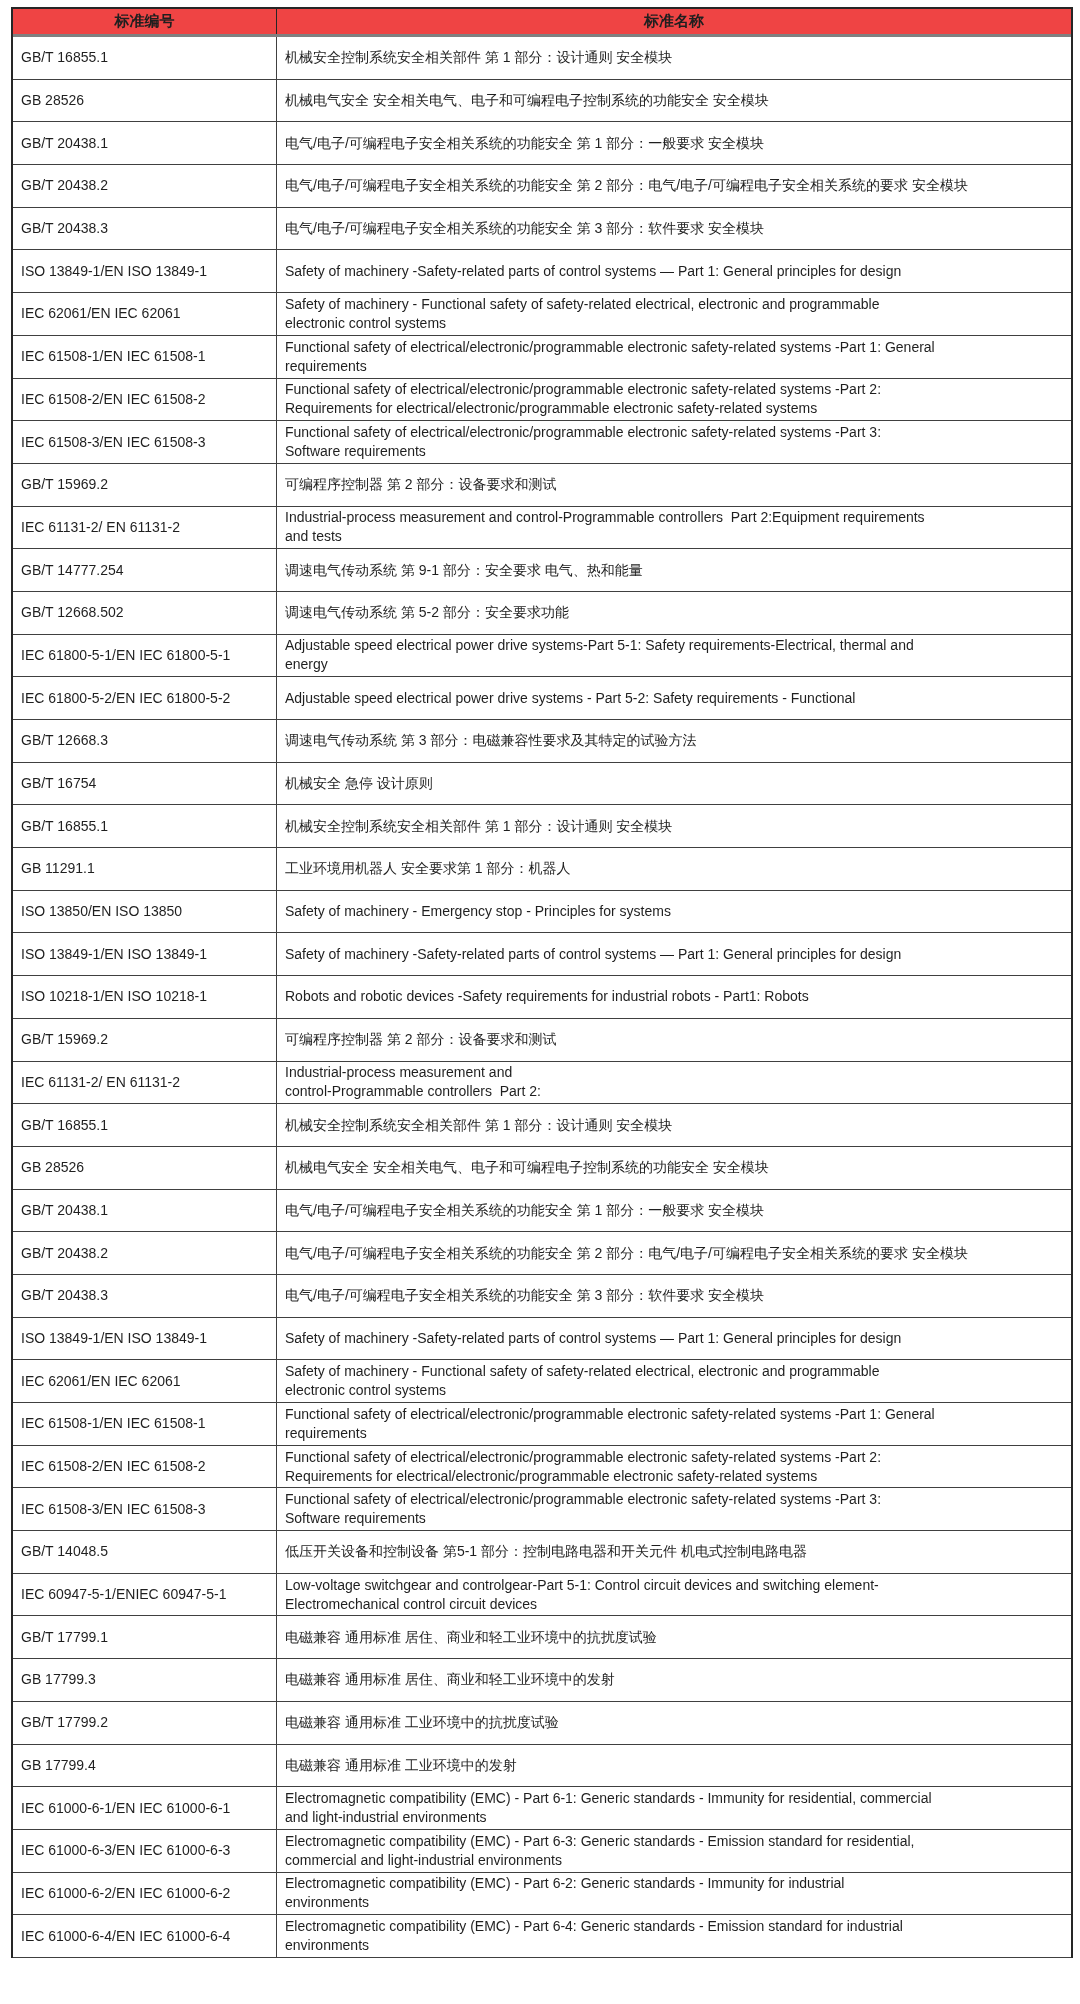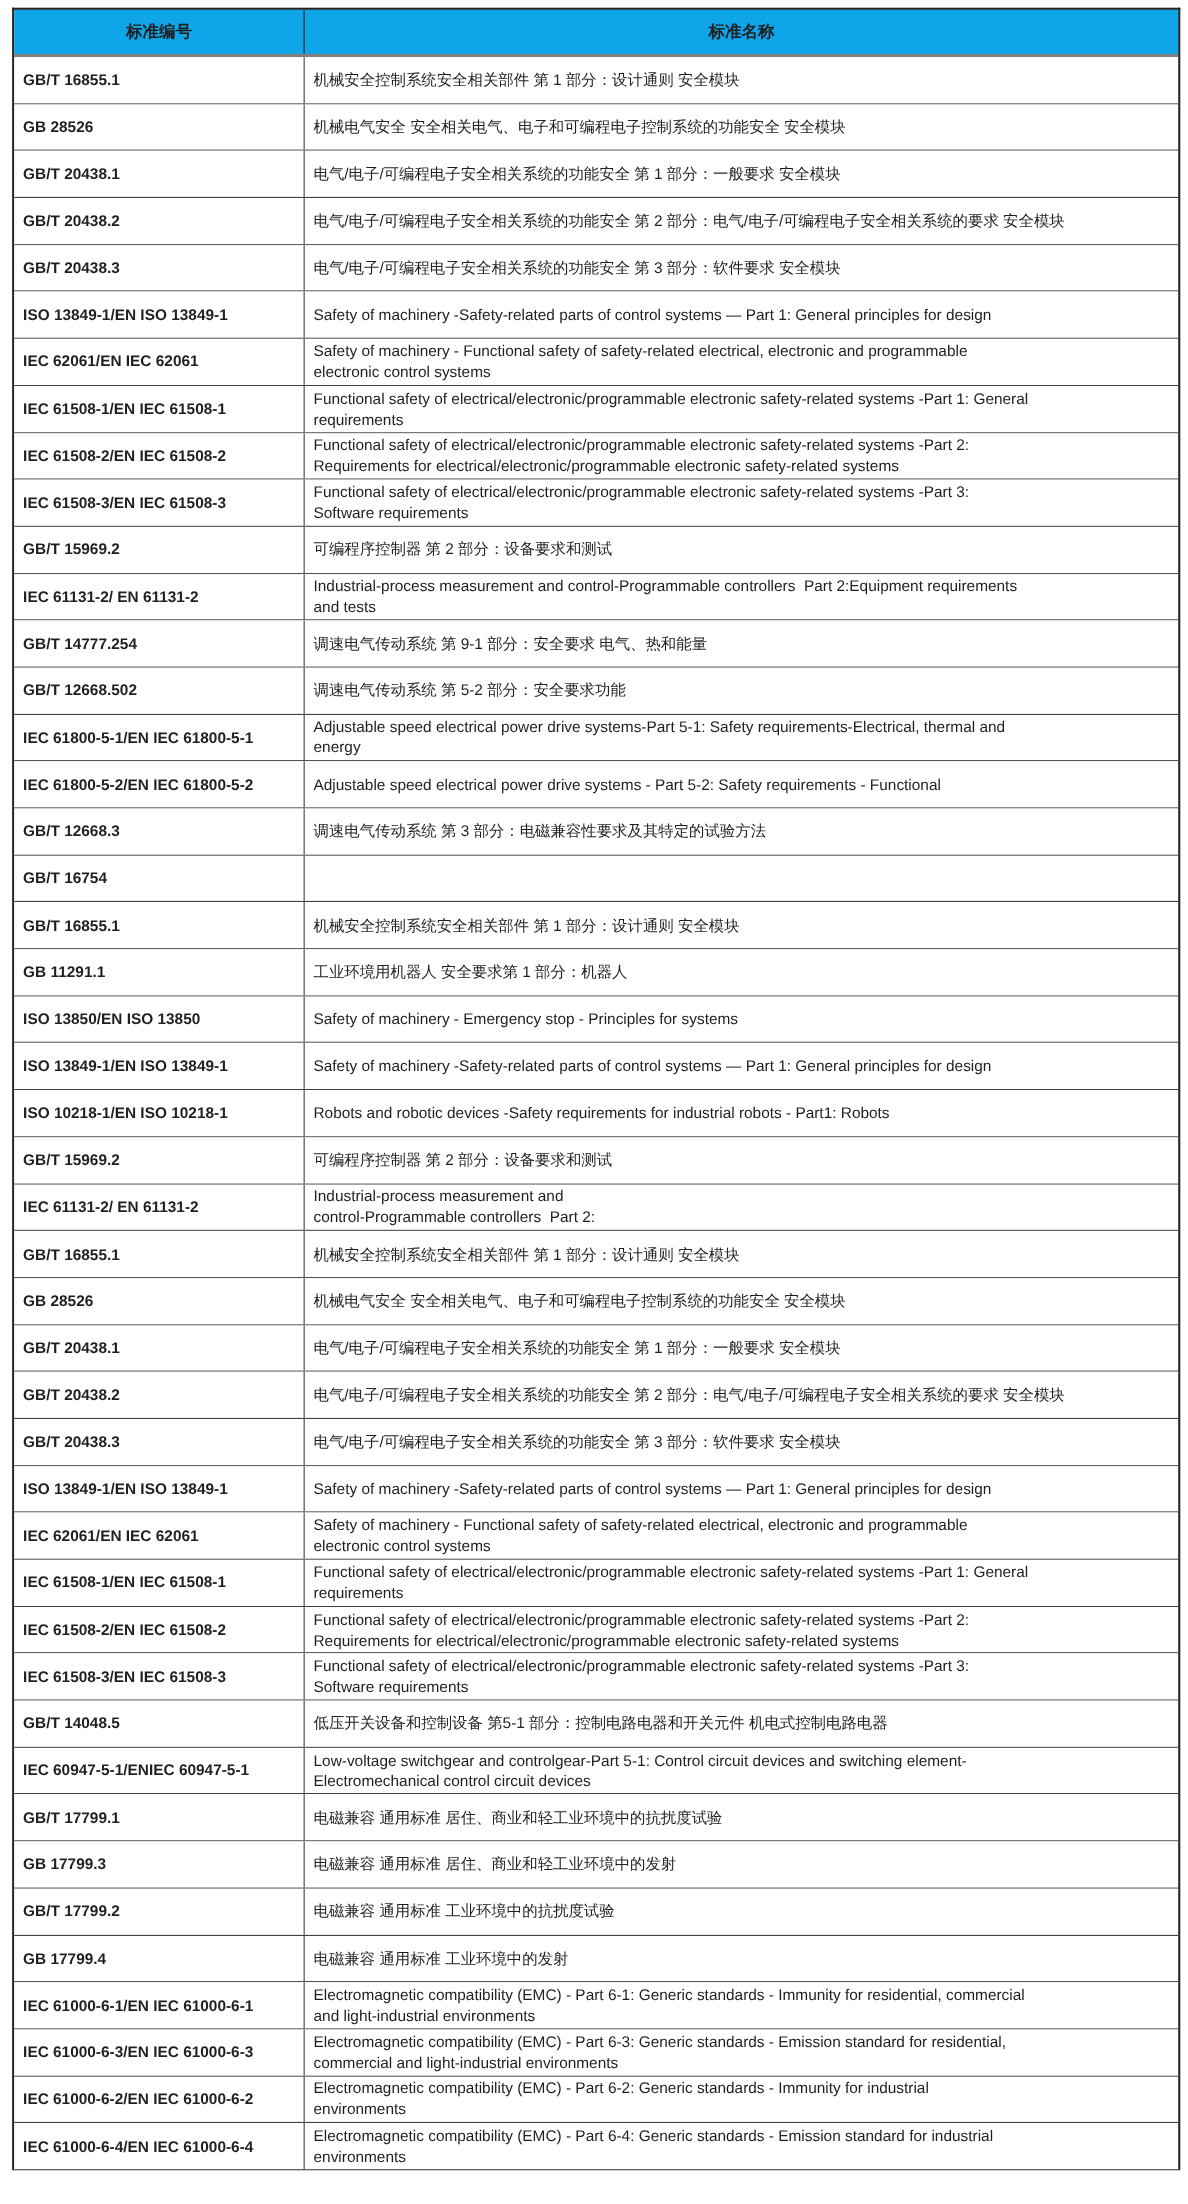--- a/index.html
+++ b/index.html
@@ -17,22 +17,22 @@
     left: 11px;
     top: 7px;
     width: 1062px;
     border: 2px solid #262626;
     border-bottom: 0;
     box-sizing: border-box;
   }
   .thead {
     display: grid;
     grid-template-columns: 264px 1fr;
-    height: 43px;
-    background: #0ea5e9;
+    height: 28px;
+    background: #ef4444;
     border-bottom: 3px solid #808080;
     font-weight: bold;
     font-size: 15px;
     box-sizing: border-box;
   }
   .th {
     display: flex;
     align-items: center;
     justify-content: center;
     box-sizing: border-box;
@@ -51,21 +51,20 @@
     display: flex;
     align-items: center;
     font-size: 14px;
     line-height: 19px;
     box-sizing: border-box;
     overflow: hidden;
   }
   .td.col1 {
     padding: 0 4px 0 8px;
     border-right: 1px solid #404040;
-    font-weight: bold;
   }
   .td.col2 {
     padding: 0 6px 0 8px;
     white-space: pre-wrap;
   }
 </style>
 </head>
 <body>
 
 <div class="table">
@@ -161,20 +160,21 @@
   </div>
 
   <div class="tr">
     <div class="td col1">GB/T 12668.3</div>
     <div class="td col2">调速电气传动系统 第 3 部分：电磁兼容性要求及其特定的试验方法</div>
   </div>
 
 
   <div class="tr">
     <div class="td col1">GB/T 16754</div>
+    <div class="td col2">机械安全 急停 设计原则</div>
   </div>
 
   <div class="tr">
     <div class="td col1">GB/T 16855.1</div>
     <div class="td col2">机械安全控制系统安全相关部件 第 1 部分：设计通则 安全模块</div>
   </div>
 
   <div class="tr">
     <div class="td col1">GB 11291.1</div>
     <div class="td col2">工业环境用机器人 安全要求第 1 部分：机器人</div>

